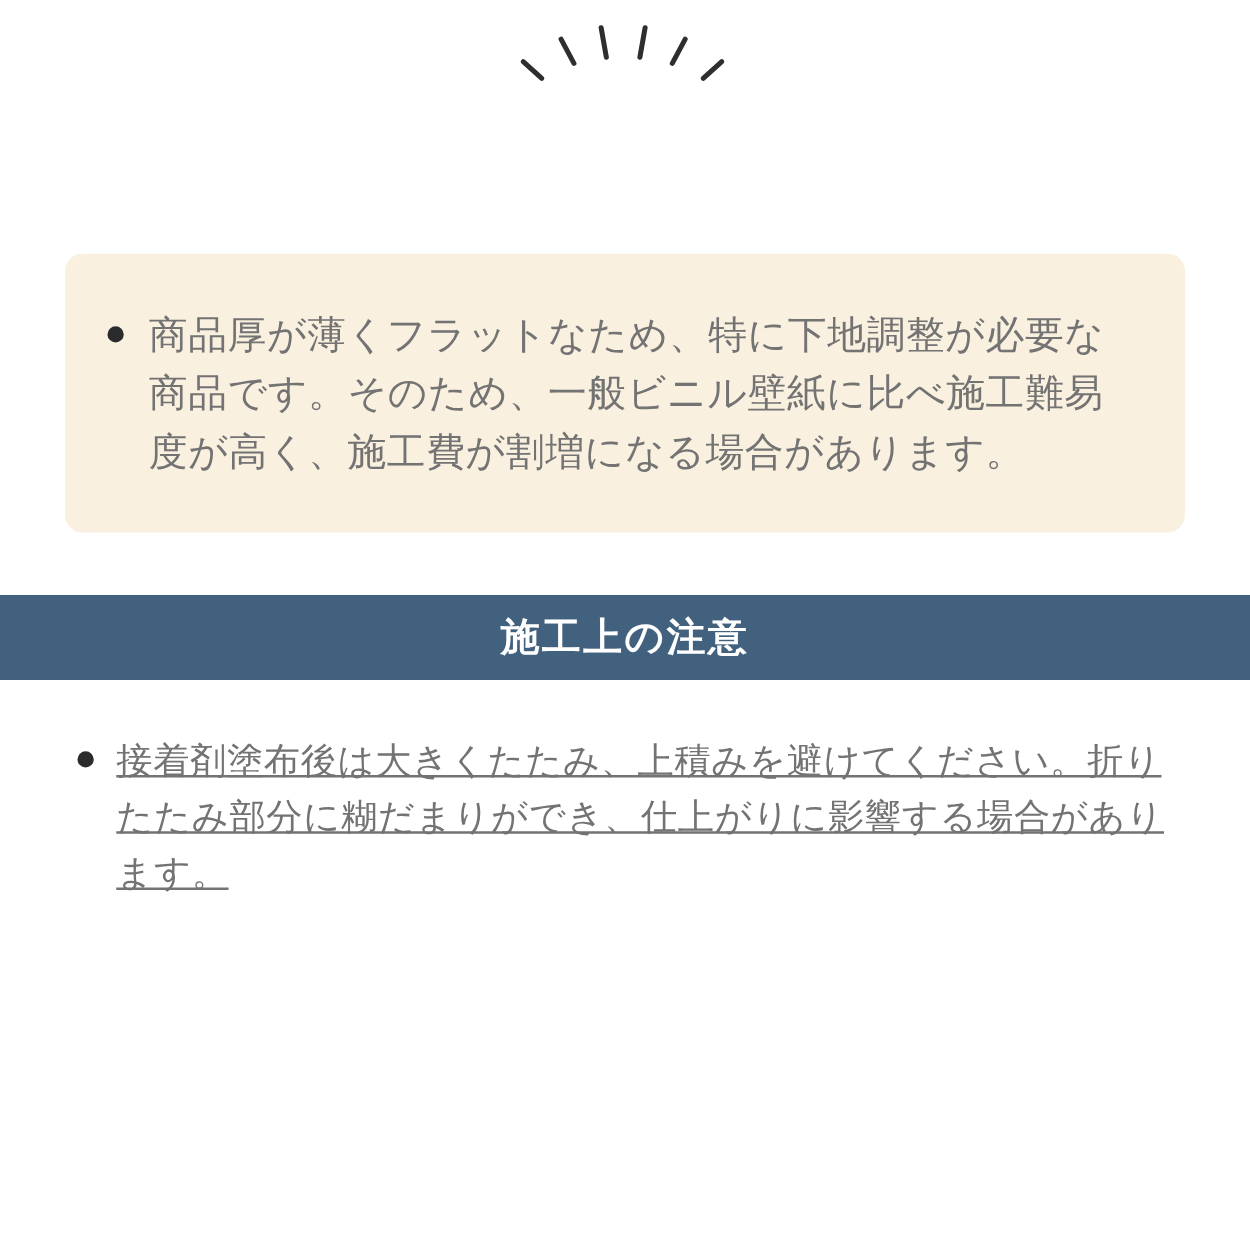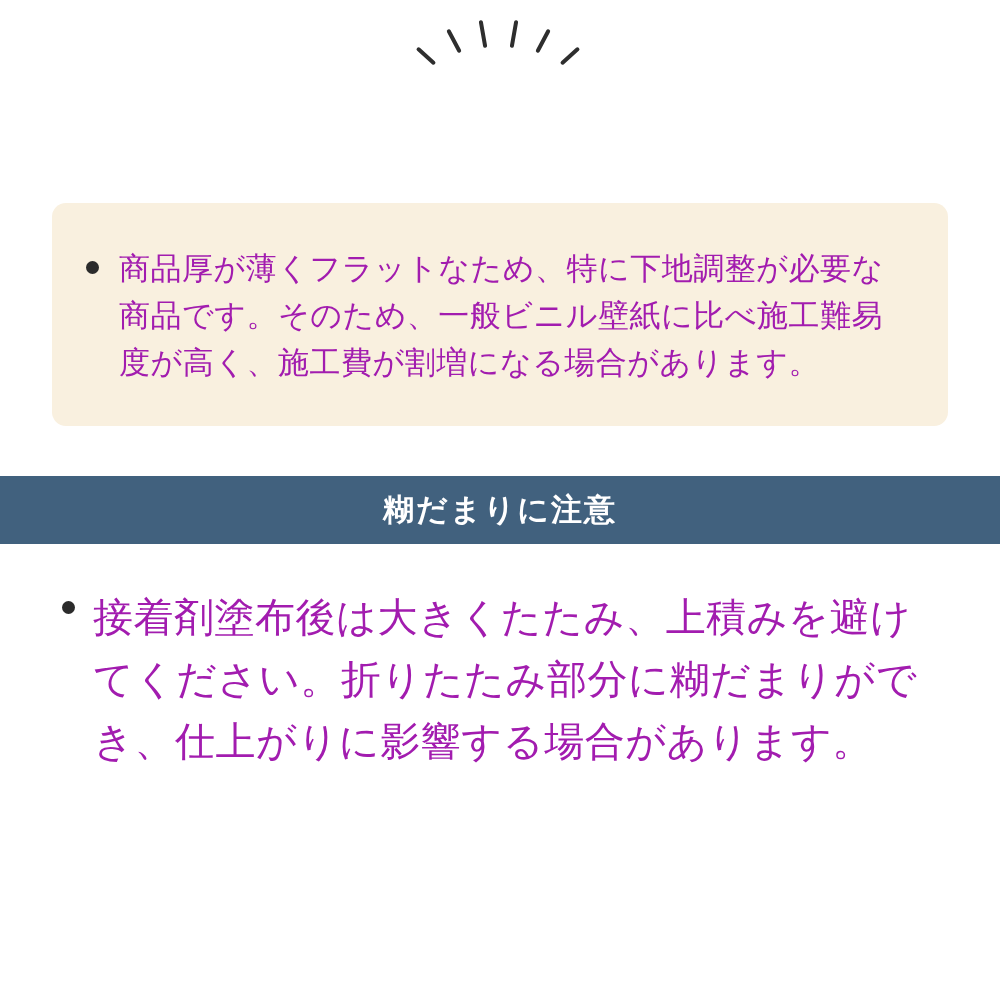--- a/index.html
+++ b/index.html
@@ -104,21 +104,21 @@
     border-radius: 50%;
     background: #2b2b2b;
     margin-top: 16px;
     margin-right: 20px;
     flex: 0 0 auto;
   }
 
   .bullet-text {
     font-size: 31px;
     line-height: 1.52;
-    color: #a21caf;
+    color: #737373;
     letter-spacing: 0.5px;
     font-family: "DejaVu Sans", "Liberation Sans", sans-serif;
   }
 
   
   .band {
     margin-top: 50px;
     background: #41617e;
     height: 68px;
     display: flex;
@@ -131,22 +131,23 @@
     font-weight: bold;
     letter-spacing: 2px;
     font-family: "DejaVu Sans", "Liberation Sans", sans-serif;
   }
 
   
   .lower {
     padding: 42px 52px 0 62px;
   }
   .lower .bullet-text {
-    font-size: 40px;
+    font-size: 29px;
     line-height: 1.55;
+    text-decoration: underline;
   }
   .lower .bullet-dot {
     margin-top: 15px;
     margin-right: 18px;
   }
 </style>
 </head>
 <body>
 
 <div class="header">
@@ -165,21 +166,21 @@
 <div class="note-card">
   <ul class="bullet-list">
     <li class="bullet-item">
       <span class="bullet-dot"></span>
       <span class="bullet-text">商品厚が薄くフラットなため、特に下地調整が必要な商品です。そのため、一般ビニル壁紙に比べ施工難易度が高く、施工費が割増になる場合があります。</span>
     </li>
   </ul>
 </div>
 
 <div class="band">
-  <span class="band-title">糊だまりに注意</span>
+  <span class="band-title">施工上の注意</span>
 </div>
 
 <div class="lower">
   <ul class="bullet-list">
     <li class="bullet-item">
       <span class="bullet-dot"></span>
       <span class="bullet-text">接着剤塗布後は大きくたたみ、上積みを避けてください。折りたたみ部分に糊だまりができ、仕上がりに影響する場合があります。</span>
     </li>
   </ul>
 </div>

